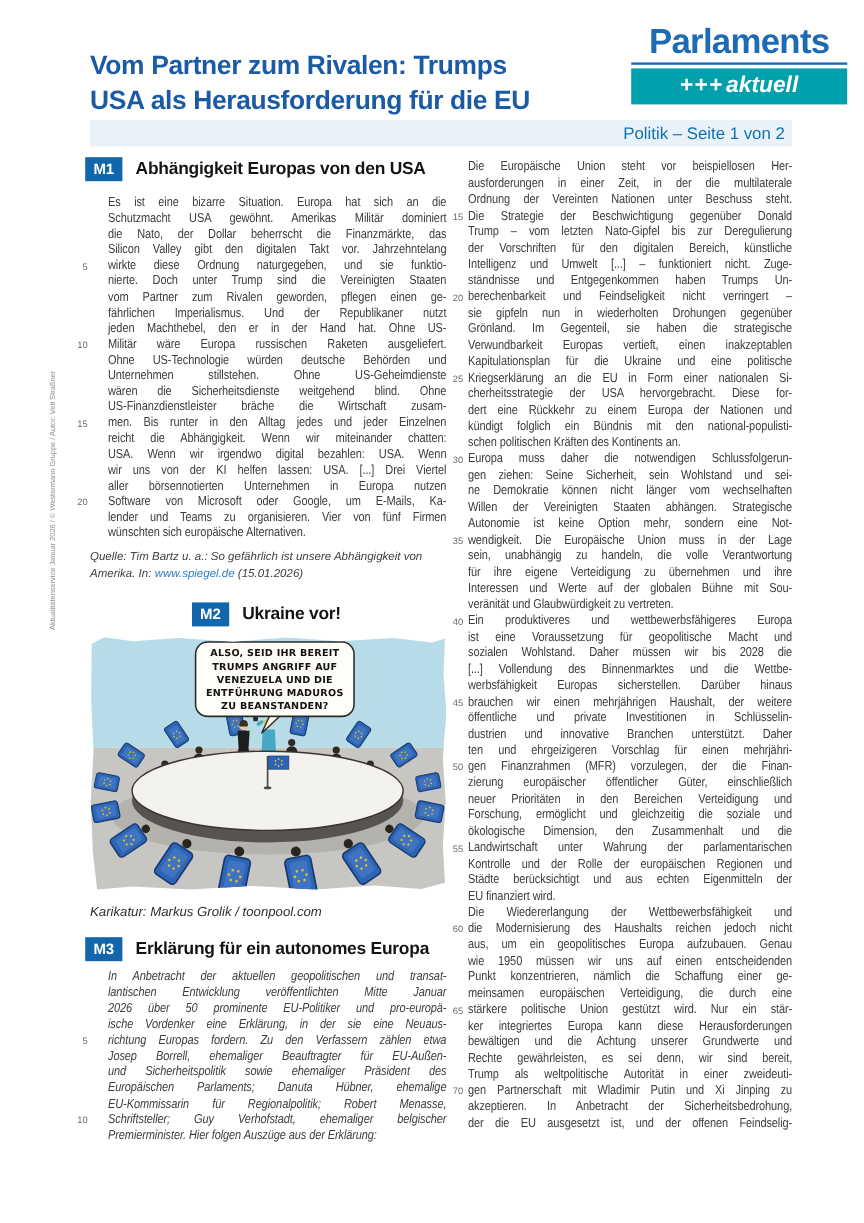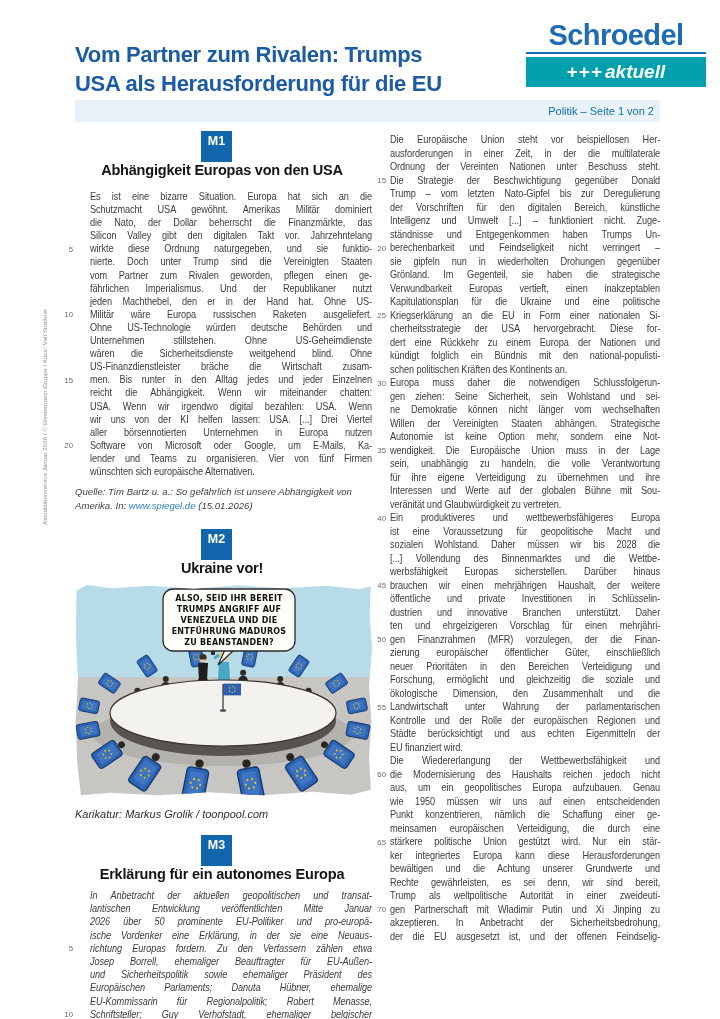--- a/index.html
+++ b/index.html
@@ -19,33 +19,33 @@
     border-bottom:2.5px solid #1d6bb5;padding-bottom:1px;line-height:32px;
   }
   .logo-box{
     display:block;margin-top:3px;background:#00a1ac;color:#ffffff;
     font-size:19px;line-height:27px;padding:1px 4px 2px;
   }
   .logo-plus{letter-spacing:1px;font-weight:600;}
   .logo-word{font-weight:bold;font-style:italic;margin-left:2px;}
   .topic-bar{
     position:absolute;left:75px;top:100px;width:585px;height:22px;box-sizing:border-box;
-    background:#e9f2f8;color:#0e72ad;font-size:11px;line-height:22px;
+    background:#e9f2f8;color:#0e72ad;font-size:14px;line-height:22px;
     text-align:right;padding-right:6px;
   }
   
   .sidenote{
     position:absolute;left:41px;top:525px;width:210px;
     transform:rotate(-90deg);transform-origin:0 0;
     font-size:6.2px;color:#8f8f8f;white-space:nowrap;
   }
   
   .col1{position:absolute;left:60px;top:131px;width:313px;}
   .col2{position:absolute;left:375px;top:133px;width:285px;}
-  .mhead{display:flex;align-items:center;margin:0 0 12px 11px;flex-direction:column;}
+  .mhead{display:flex;align-items:center;margin:0 0 12px 11px;}
   .mbadge{
     background:#1166ac;color:#fff;font-weight:bold;font-size:12.5px;
     width:31px;height:20px;line-height:20px;text-align:center;flex:0 0 31px;margin-right:11px;
   }
   .mtitle{font-weight:bold;font-size:14.5px;color:#141414;letter-spacing:-0.2px;white-space:nowrap;}
   .tline{position:relative;padding-left:30px;height:13.1px;}
   .lnum{position:absolute;left:0;top:2.5px;width:13px;text-align:right;font-size:7.8px;color:#6b6b6b;}
   .ltext{
     display:block;width:332px;transform:scaleX(0.8494);transform-origin:0 0;
     font-size:10.8px;line-height:13.1px;letter-spacing:-0.1px;color:#3c3c3c;
@@ -74,21 +74,21 @@
 </head>
 <body>
 
 <div class="sidenote">Aktualitätenservice Januar 2026 / © Westermann Gruppe / Autor: Veit Straßner</div>
 
 <h1 class="page-title">
   <span>Vom Partner zum Rivalen: Trumps</span>
   <span>USA als Herausforderung für die EU</span>
 </h1>
 <div class="logo">
-  <span class="logo-brand">Schroedel</span>
+  <span class="logo-brand">Parlaments</span>
   <span class="logo-box"><span class="logo-plus">+++</span><span class="logo-word">aktuell</span></span>
 </div>
 <div class="topic-bar">Politik – Seite 1 von 2</div>
 
 <div class="col1">
 
   <div class="mhead">
     <span class="mbadge">M1</span>
     <span class="mtitle">Abhängigkeit Europas von den USA</span>
   </div>

